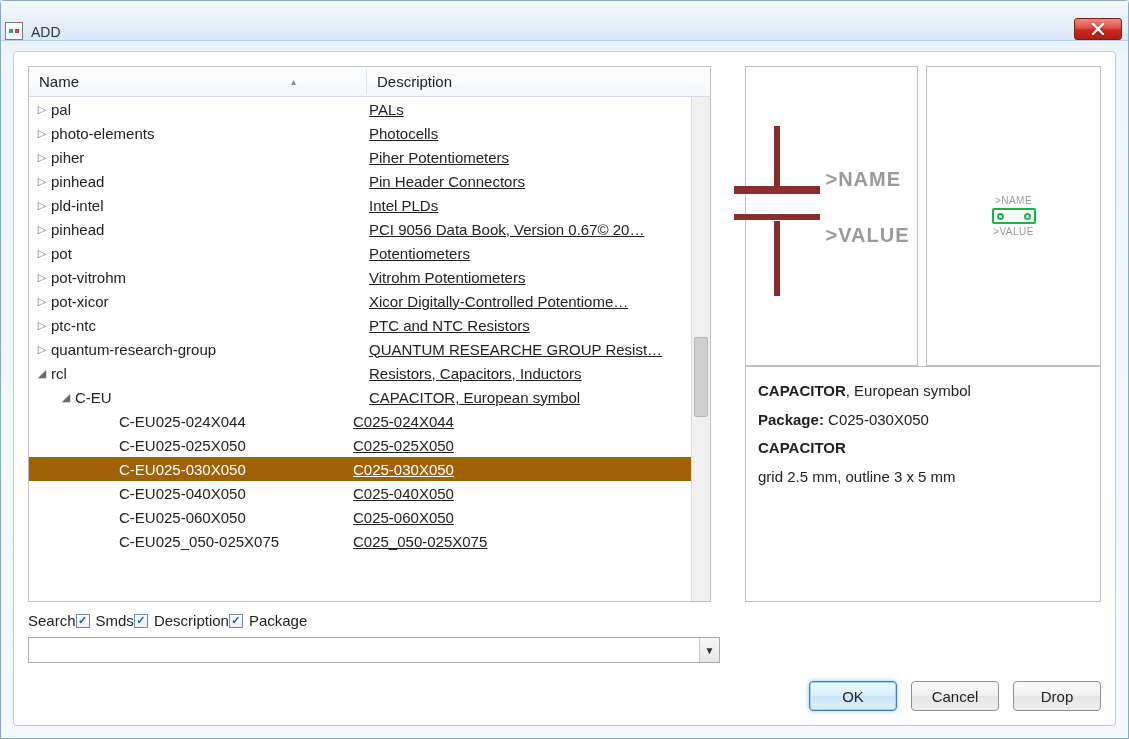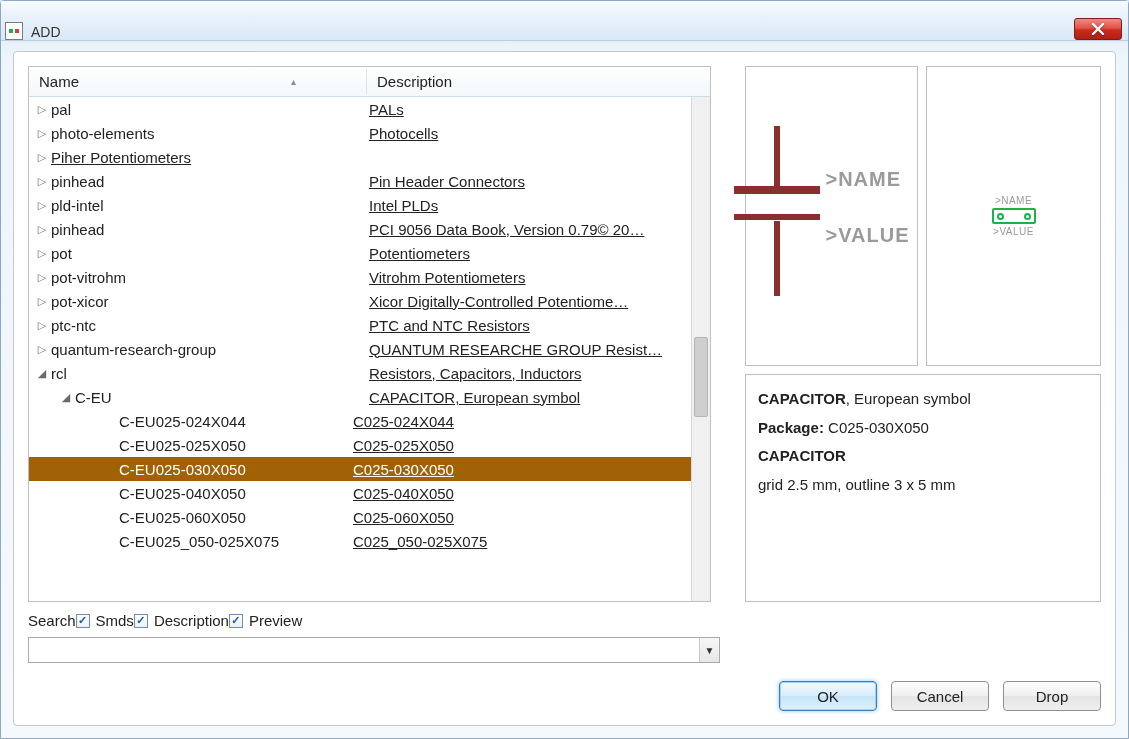--- a/index.html
+++ b/index.html
@@ -150,21 +150,21 @@
     left: 2px; right: 2px;
     top: 240px; height: 80px;
     background: #cfcfcf;
     border: 1px solid #b5b5b5;
     border-radius: 2px;
   }
 
   .right-col {
     width: 380px;
     display: flex; flex-direction: column;
-    gap: 8px;
+    gap: 0;
     padding-left: 24px;
   }
   .previews {
     height: 300px;
     display: flex; gap: 8px;
   }
   .preview-box {
     border: 1px solid #bfbfbf;
     background: #fff;
     display: flex; align-items: center; justify-content: center;
@@ -238,21 +238,21 @@
     background: linear-gradient(to bottom, #f7f7f7, #e7e7e7);
     display: flex; align-items: center; justify-content: center;
     font-size: 10px; color: #333;
   }
 
   .buttons {
     margin-top: 18px;
     display: flex; justify-content: flex-end; gap: 14px;
   }
   .btn {
-    width: 98px; height: 30px;
+    width: 88px; height: 30px;
     border: 1px solid #8f8f8f;
     border-radius: 4px;
     background: linear-gradient(to bottom, #fdfdfd 0%, #f0f0f0 48%, #e5e5e5 52%, #efefef 100%);
     display: inline-flex; align-items: center; justify-content: center;
     font-size: 15px;
     cursor: default;
   }
   .btn.primary {
     border: 1px solid #3c7fb1;
     box-shadow: 0 0 0 1px #a3d1f5 inset, 0 0 4px rgba(60,160,230,0.6);
@@ -295,36 +295,37 @@
                   <span class="name-cell">pal</span>
                   <span class="desc-cell">PALs</span>
                 </div>
                 <div class="row depth0">
                   <span class="arrow">▷</span>
                   <span class="name-cell">photo-elements</span>
                   <span class="desc-cell">Photocells</span>
                 </div>
                 <div class="row depth0">
                   <span class="arrow">▷</span>
+                  <span class="name-cell">piher</span>
                   <span class="desc-cell">Piher Potentiometers</span>
                 </div>
                 <div class="row depth0">
                   <span class="arrow">▷</span>
                   <span class="name-cell">pinhead</span>
                   <span class="desc-cell">Pin Header Connectors</span>
                 </div>
                 <div class="row depth0">
                   <span class="arrow">▷</span>
                   <span class="name-cell">pld-intel</span>
                   <span class="desc-cell">Intel PLDs</span>
                 </div>
                 <div class="row depth0">
                   <span class="arrow">▷</span>
                   <span class="name-cell">pinhead</span>
-                  <span class="desc-cell">PCI 9056 Data Book, Version 0.79© 20…</span>
+                  <span class="desc-cell">PCI 9056 Data Book, Version 0.67© 20…</span>
                 </div>
                 <div class="row depth0">
                   <span class="arrow">▷</span>
                   <span class="name-cell">pot</span>
                   <span class="desc-cell">Potentiometers</span>
                 </div>
                 <div class="row depth0">
                   <span class="arrow">▷</span>
                   <span class="name-cell">pot-vitrohm</span>
                   <span class="desc-cell">Vitrohm Potentiometers</span>
@@ -427,21 +428,21 @@
         <label class="chk">
           <span class="box">✓</span>
           <span>Smds</span>
         </label>
         <label class="chk">
           <span class="box">✓</span>
           <span>Description</span>
         </label>
         <label class="chk">
           <span class="box">✓</span>
-          <span>Preview</span>
+          <span>Package</span>
         </label>
       </div>
 
       <div class="combo-row">
         <div class="combo">
           <input type="text" value="" style="">
           <div class="dd">
             <span>▼</span>
           </div>
         </div>

